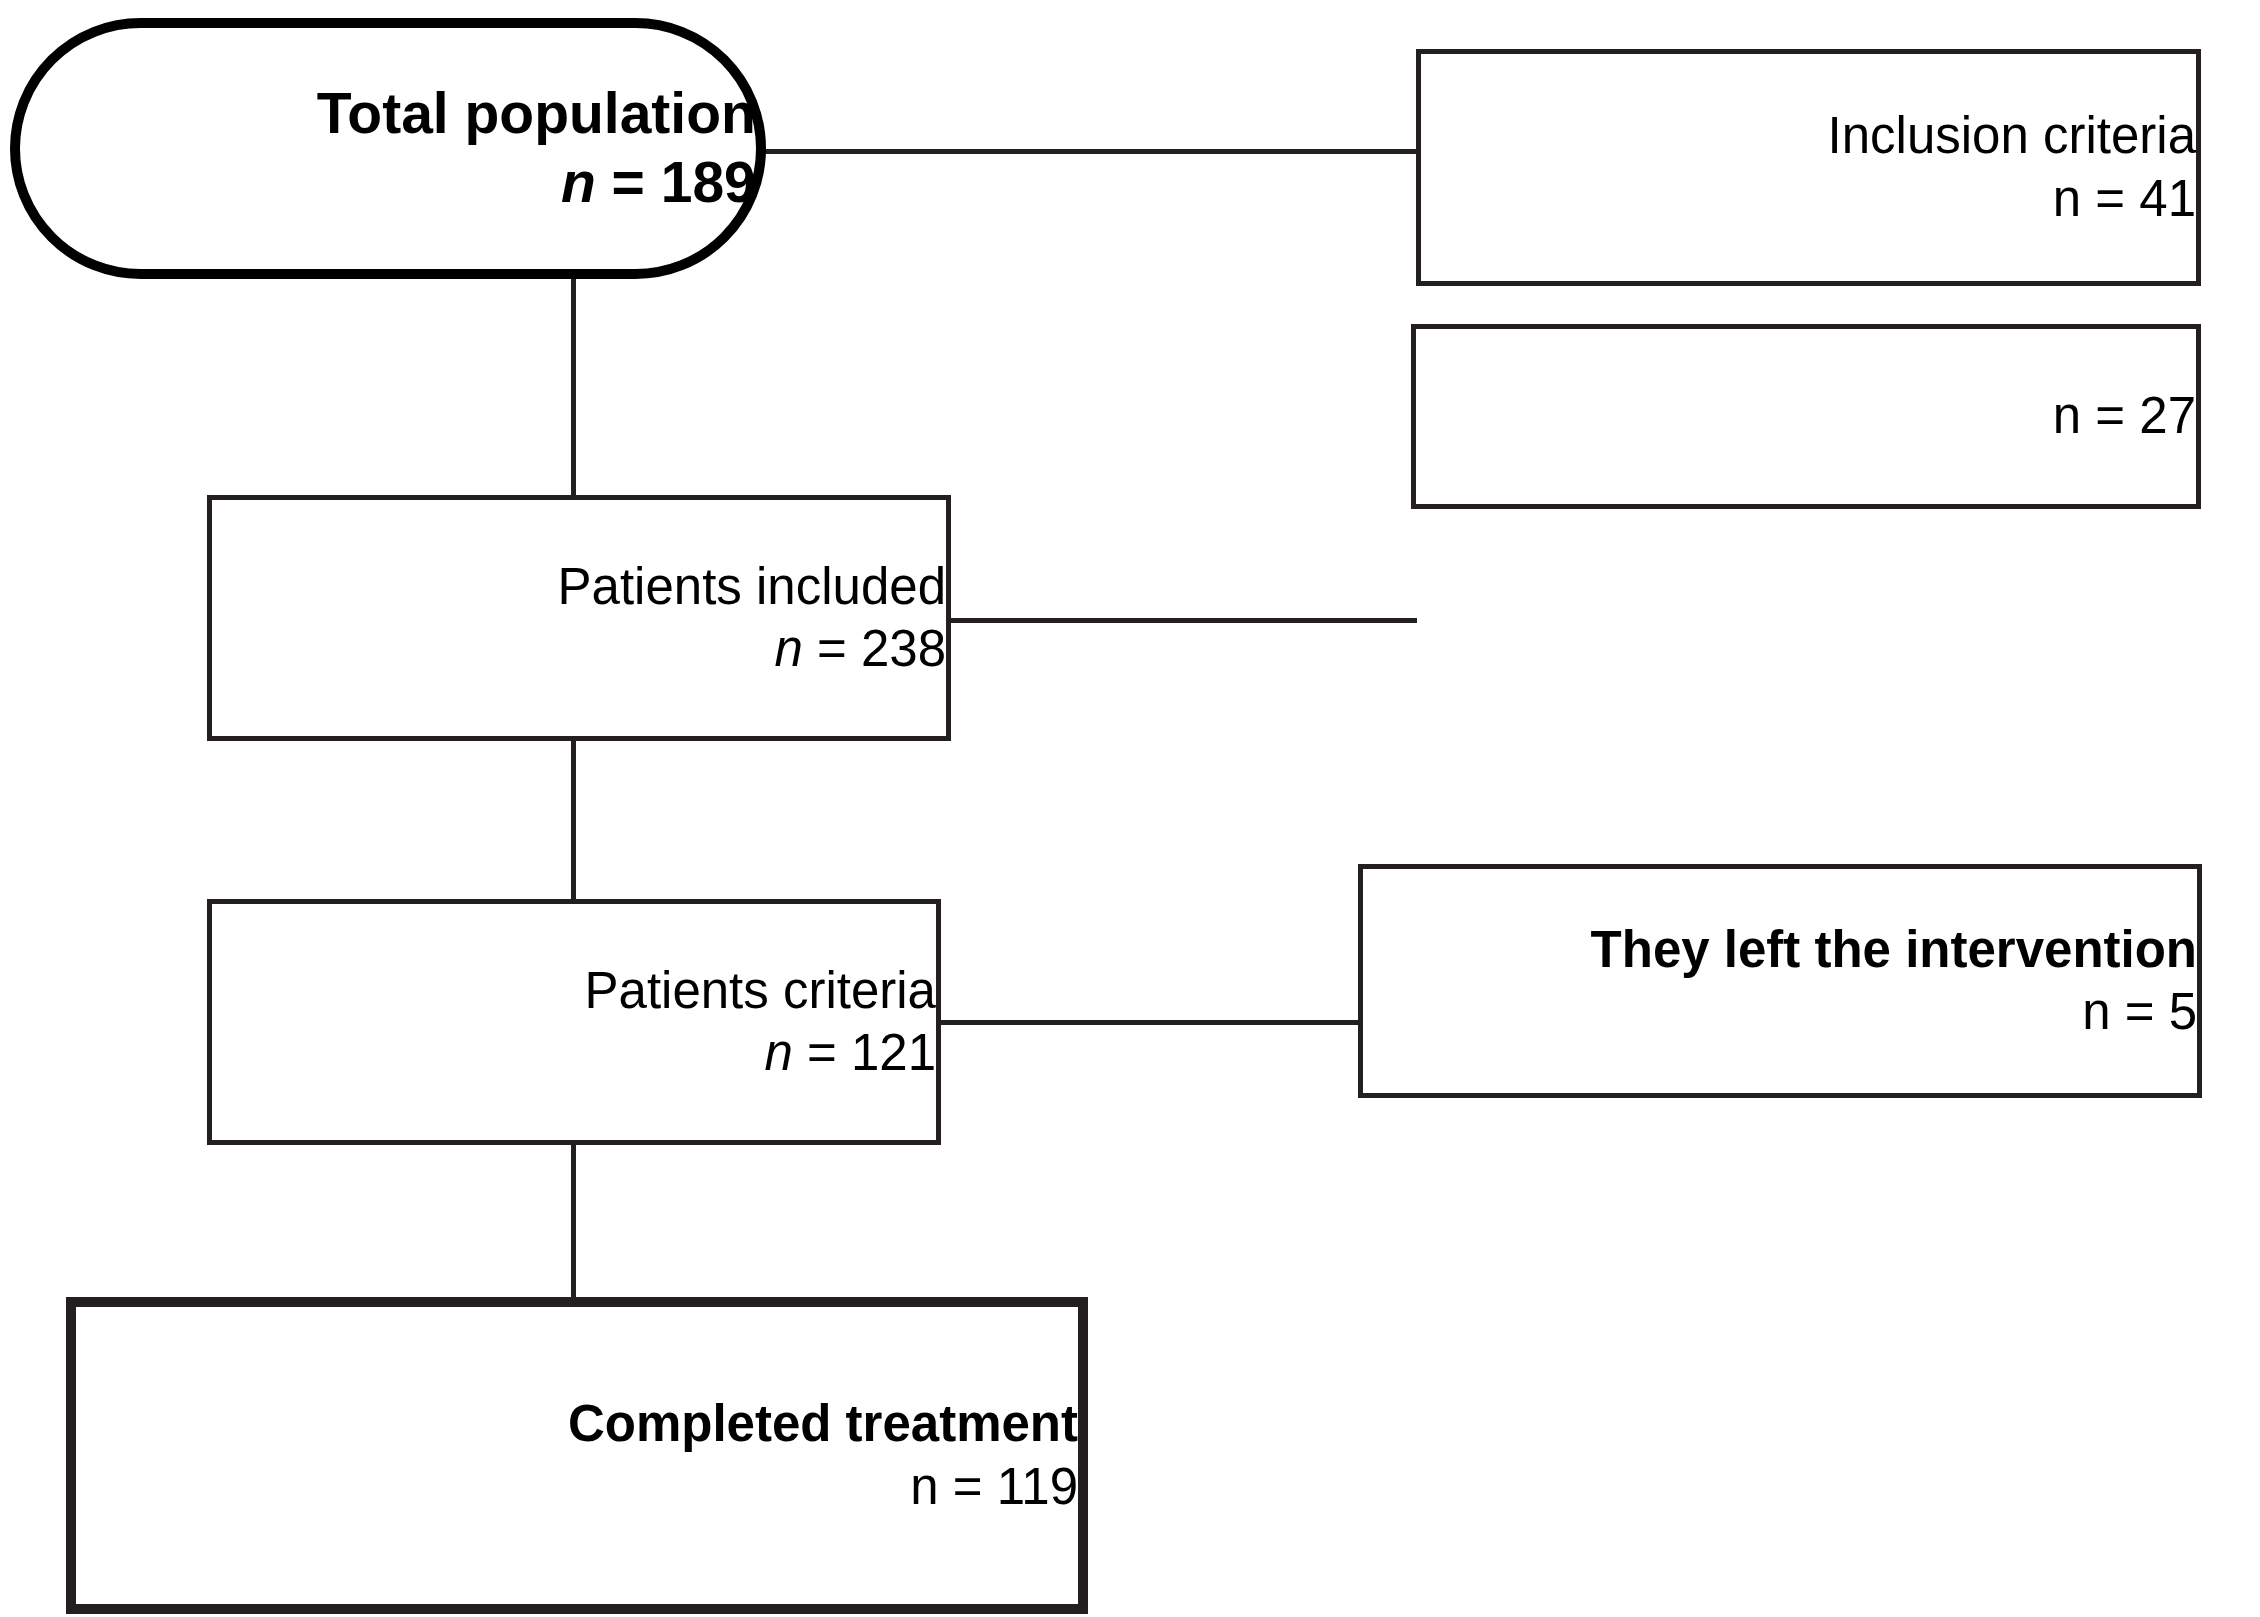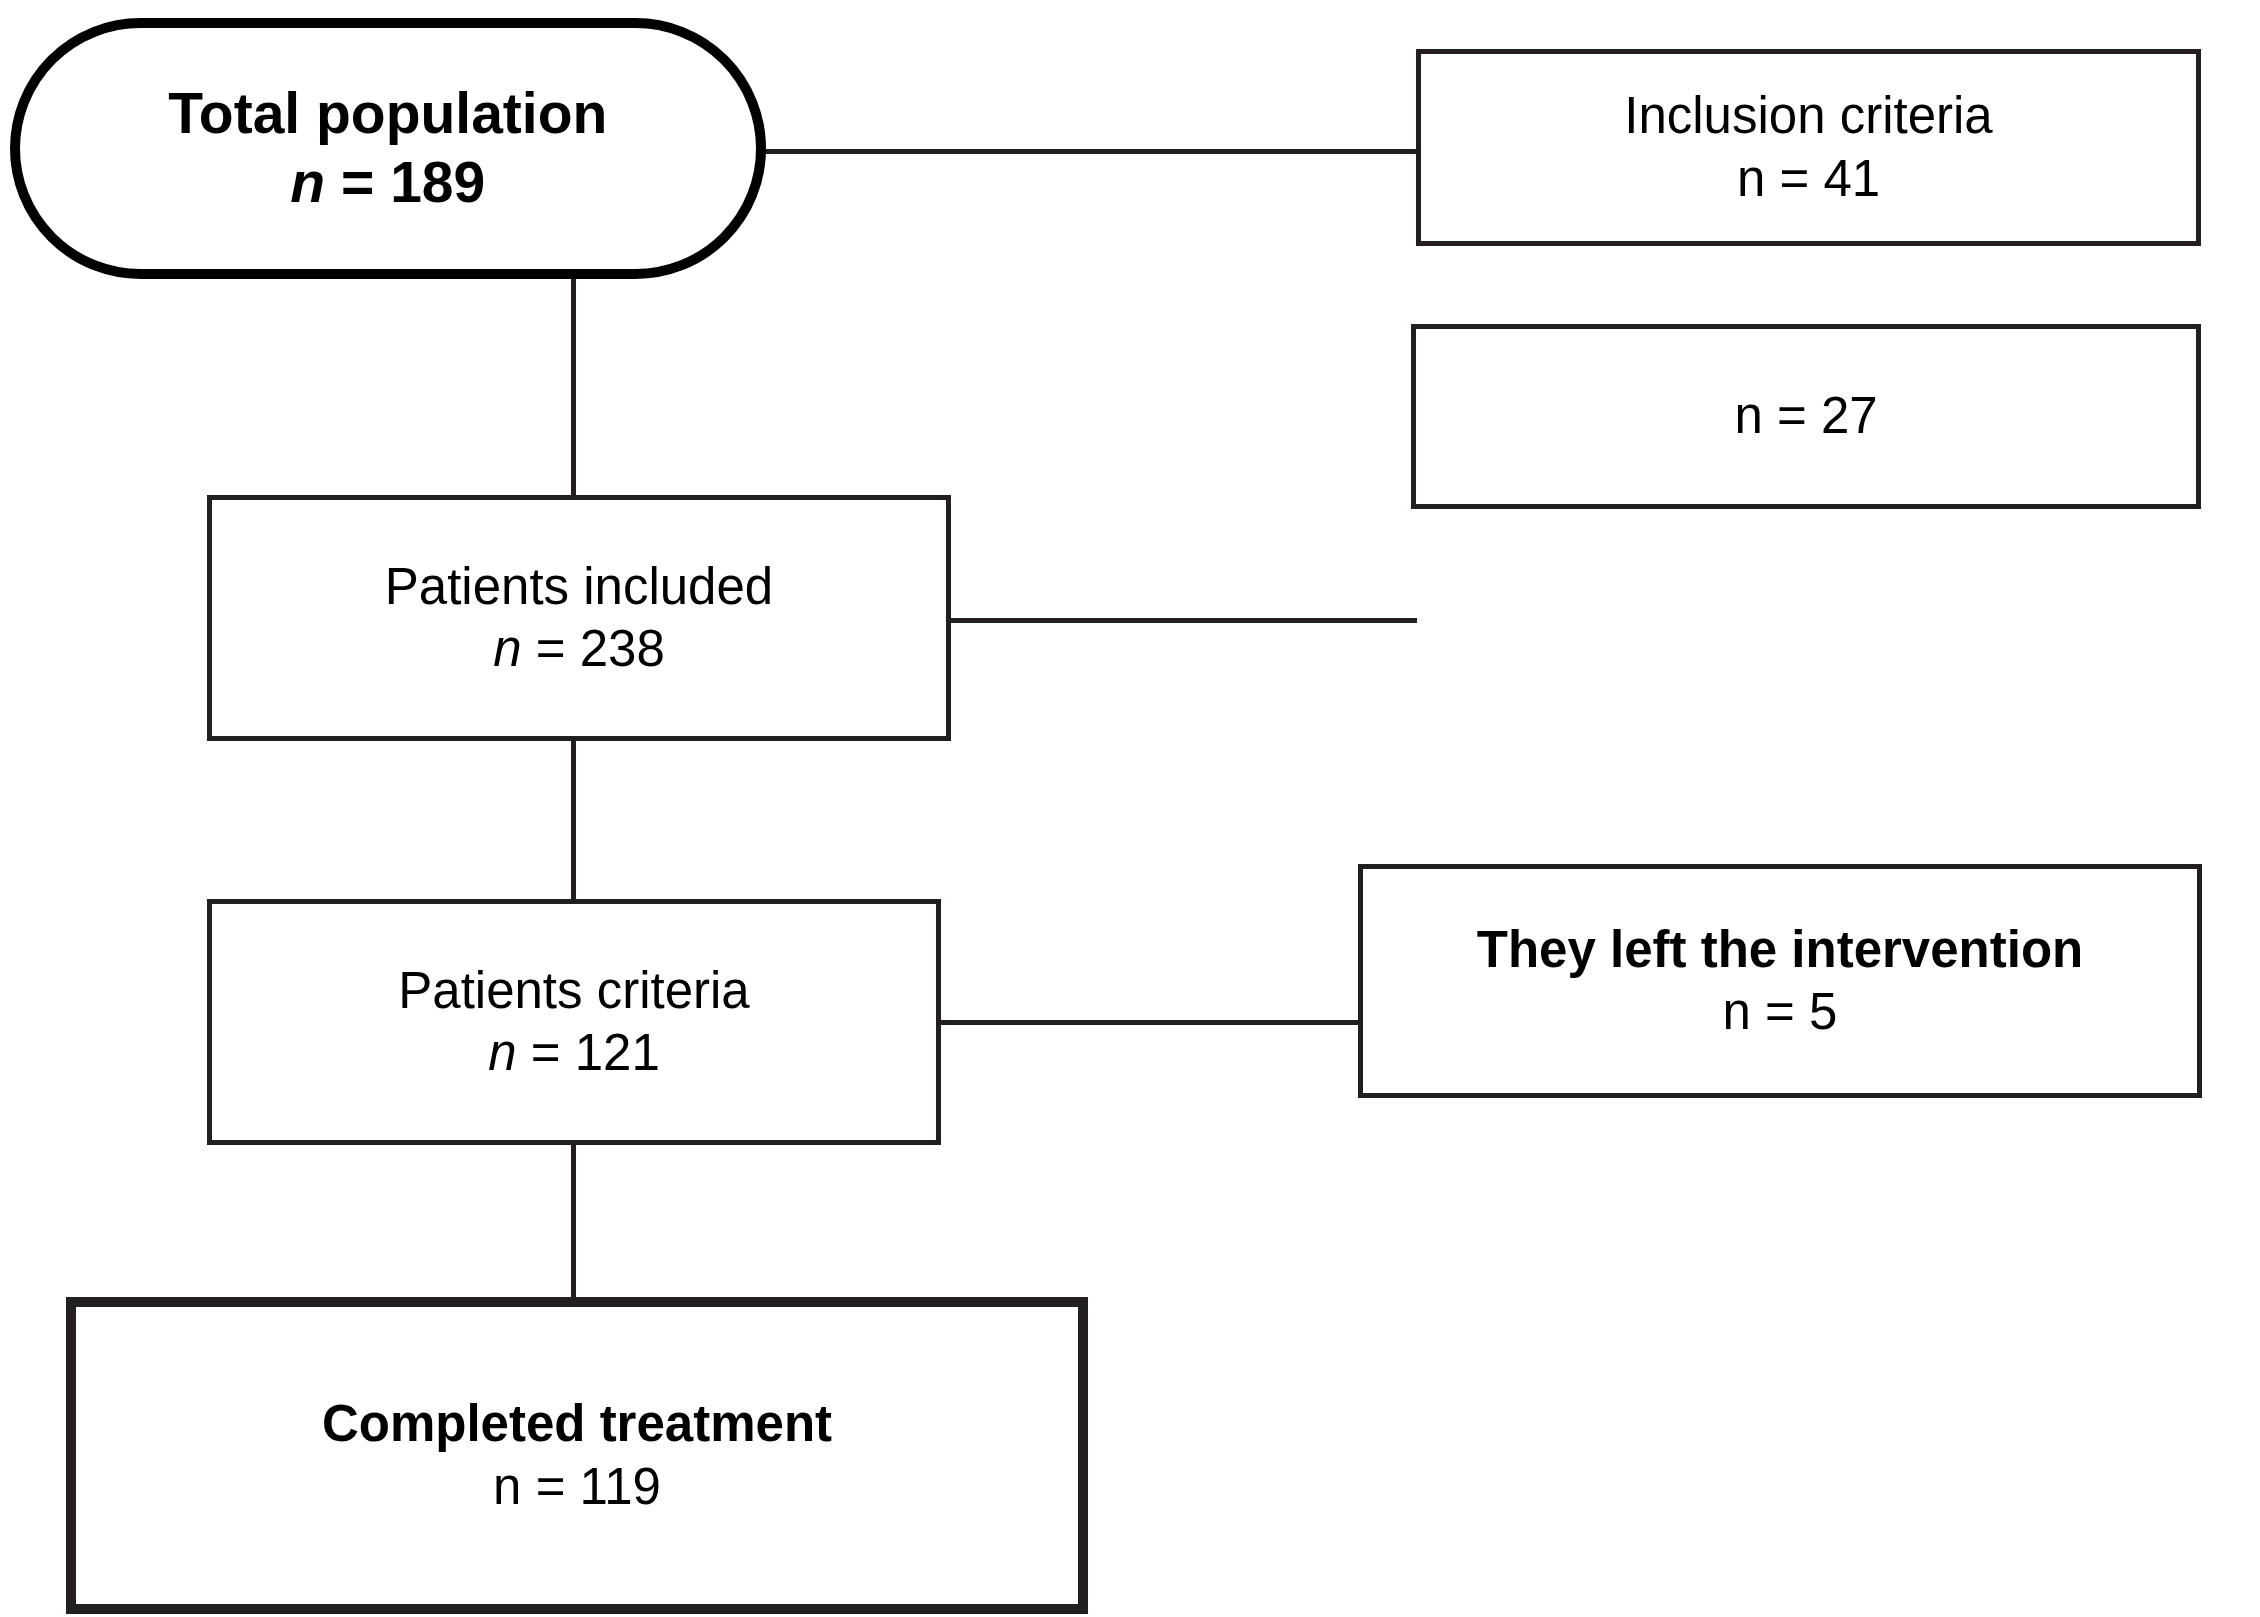--- a/index.html
+++ b/index.html
@@ -21,21 +21,21 @@
     overflow: hidden;
   }
 
   
   .node {
     position: absolute;
     box-sizing: border-box;
     background: #ffffff;
     display: flex;
     flex-direction: column;
-    align-items: center;
+    align-items: flex-end;
     justify-content: center;
     text-align: center;
     line-height: 1.22;
     z-index: 3;
   }
 
   .node .line1,
   .node .line2 {
     display: block;
     white-space: nowrap;
@@ -70,21 +70,21 @@
   }
   .conn-v { width: 4.9px; }
   .conn-h { height: 4.9px; }
 
   
   #node-total-population {
     left: 9.8px;  top: 17.6px;  width: 756px;  height: 261px;
     font-size: 57px;
   }
   #node-inclusion-criteria {
-    left: 1416px; top: 49px;  width: 785px; height: 197px;
+    left: 1416px; top: 49px;  width: 785px; height: 237px;
     font-size: 51px;
   }
   #node-patients-included {
     left: 207px; top: 495px; width: 744px; height: 246px;
     font-size: 51px;
   }
   #node-exclusion-criteria {
     left: 1411px; top: 324px; width: 790px; height: 185px;
     font-size: 51px;
   }

